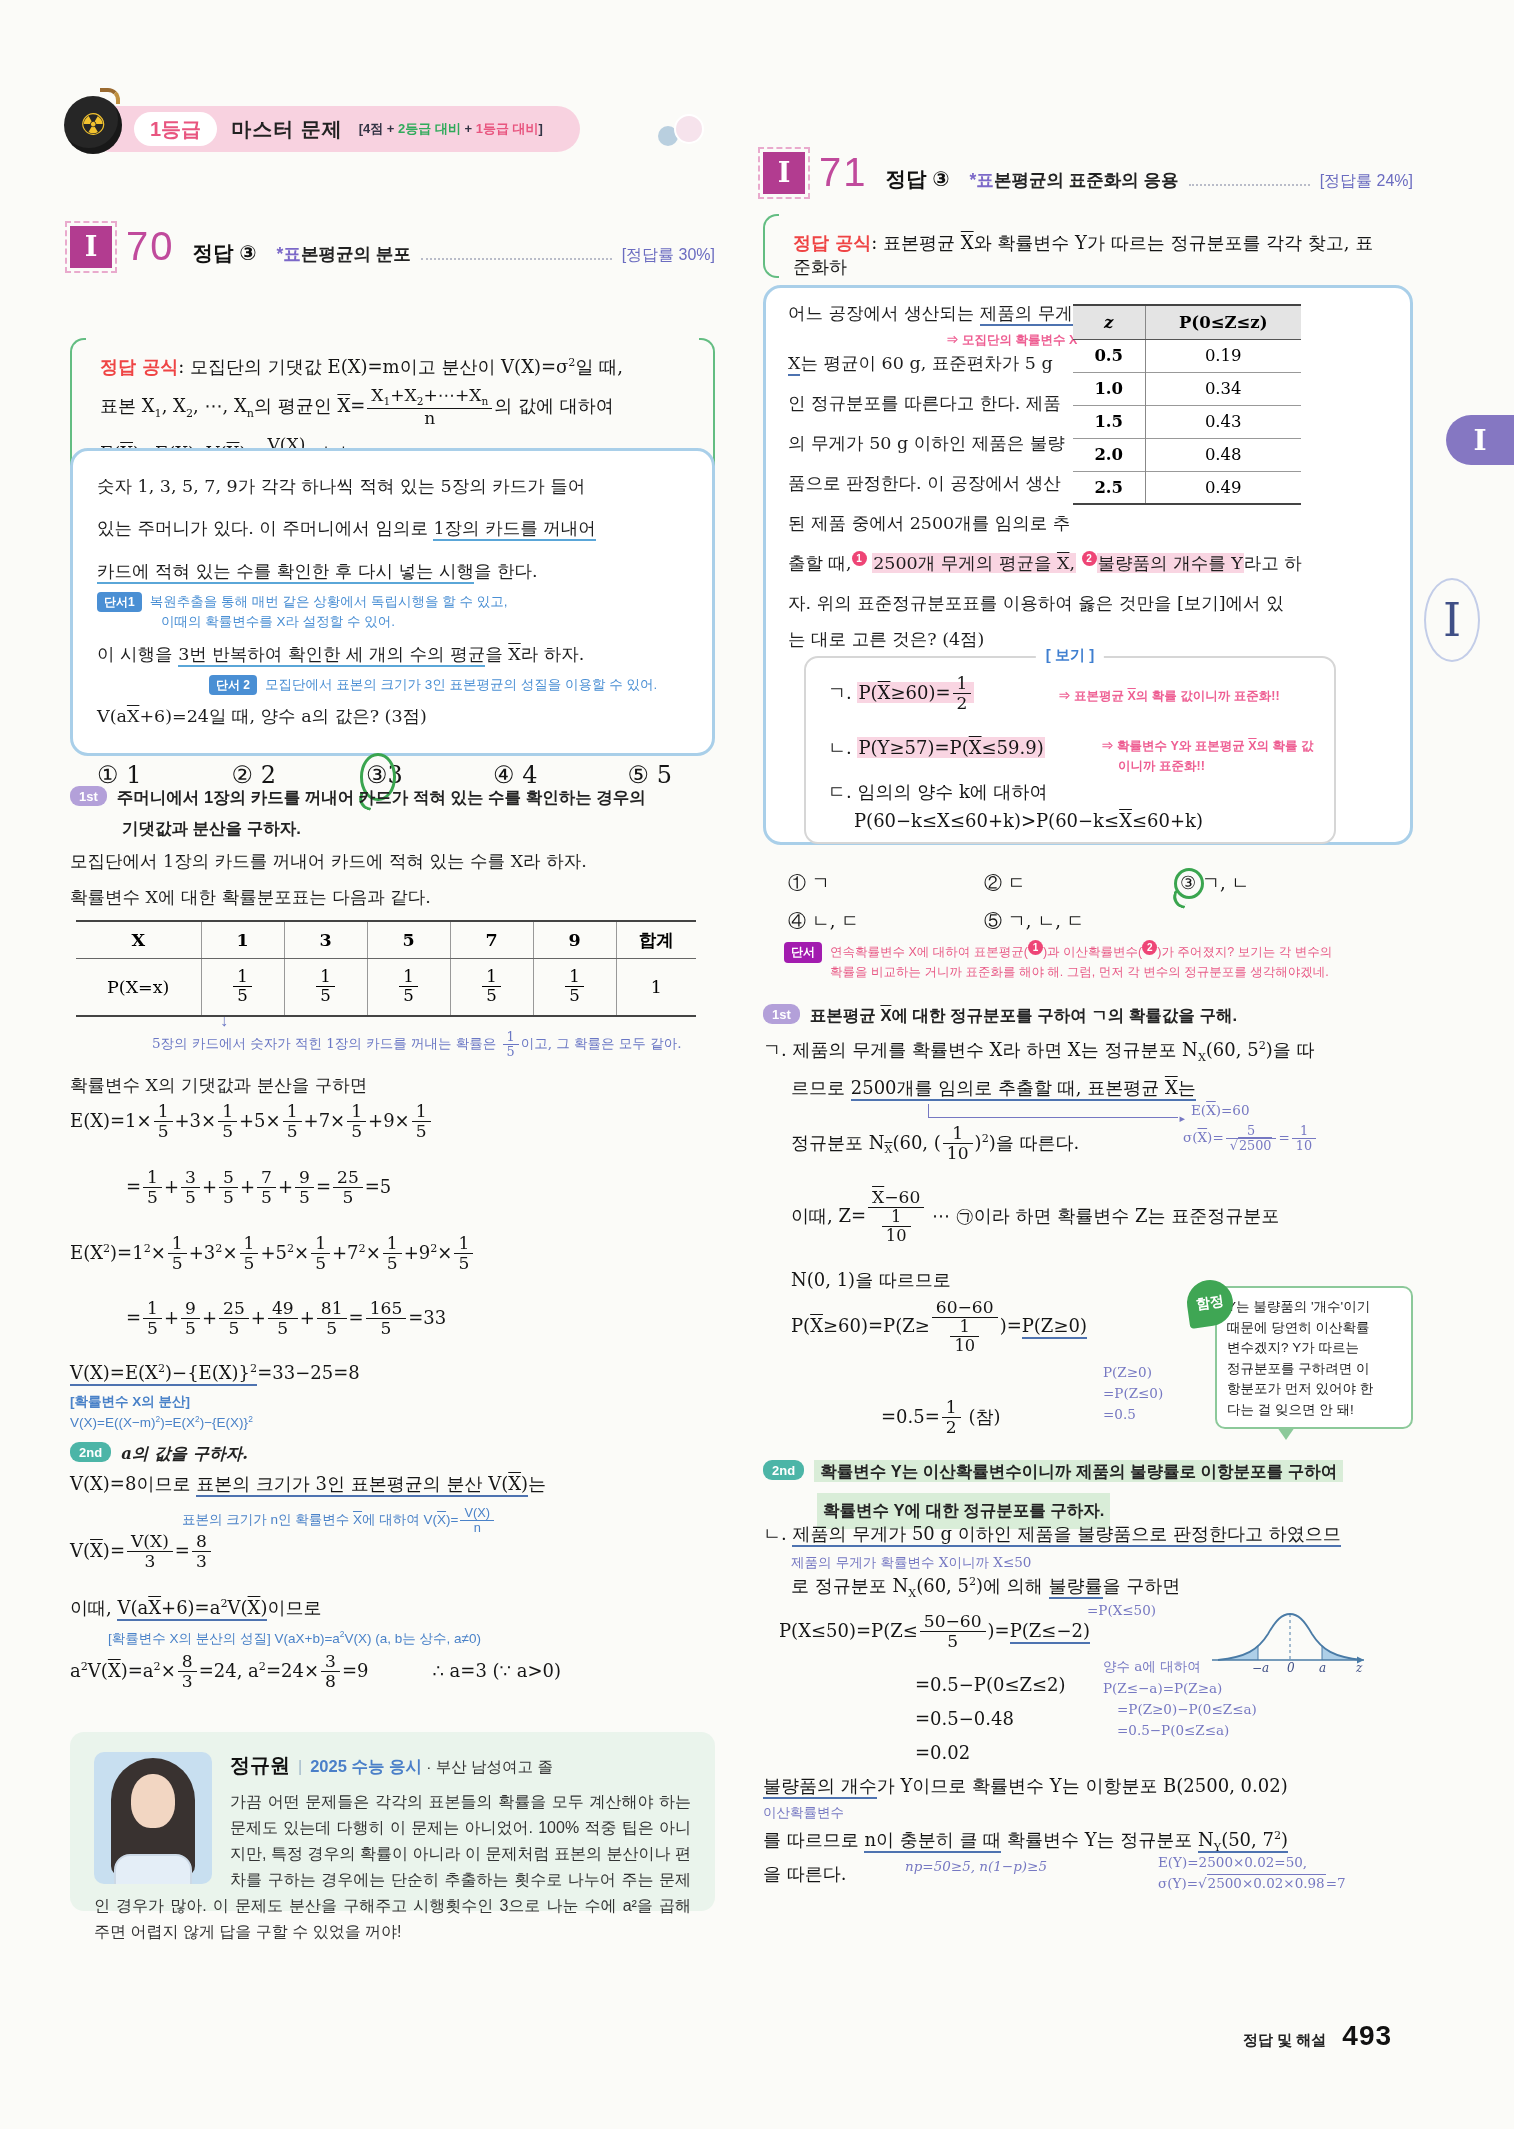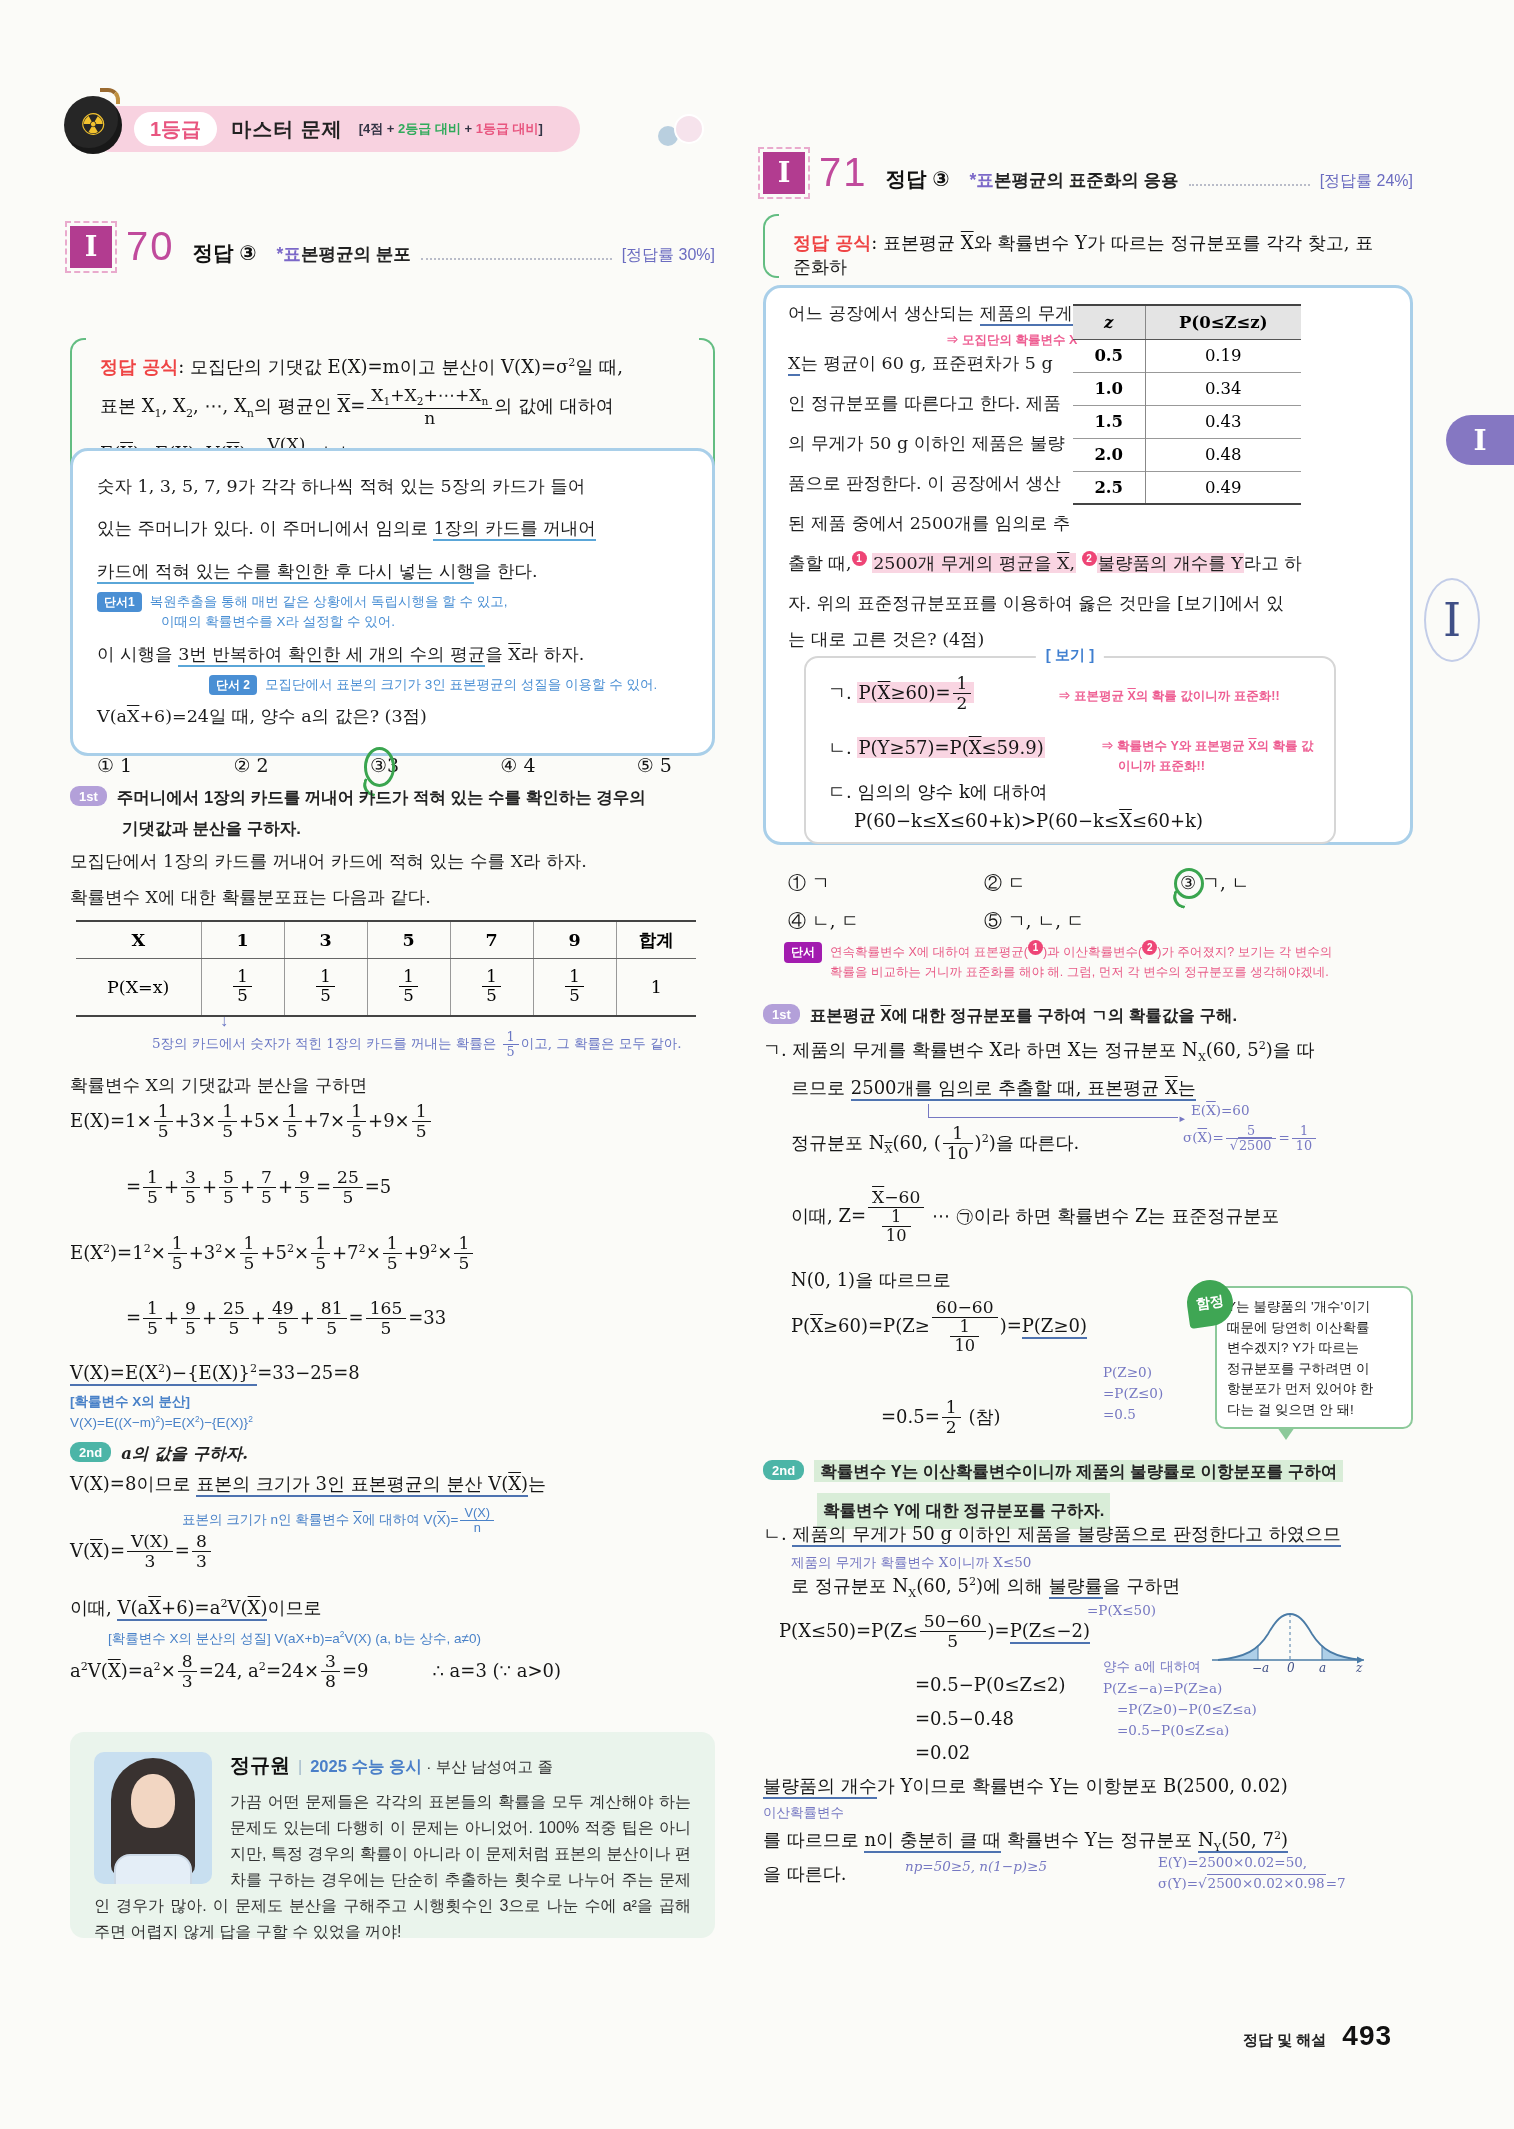--- a/index.html
+++ b/index.html
@@ -49,21 +49,21 @@
   .fxbox .brr{right:0;border-left:none;border-radius:0 14px 14px 0}
   .fxlabel{color:#ef4444;font-weight:bold}
   .fxline{margin:7px 0}
   
   .pbox{border:3.5px solid #a9cfe9;border-radius:18px;background:#fff}
   .pbox70{padding:14px 24px 10px}
   .pline{line-height:2.42;white-space:nowrap}
   .cluetxt{font-size:13.5px;color:#4a8fd4;line-height:1.5;font-family:"Liberation Sans",sans-serif}
   .cbadge{display:inline-block;background:#4a8fd4;color:#fff;font-size:12px;font-weight:bold;border-radius:4px;padding:1px 7px;margin-right:8px;font-family:"Liberation Sans",sans-serif}
   .cbadge.pk{background:#a21caf}
-  .choices70{display:flex;width:575px;justify-content:space-between;margin-top:14px;font-size:19px}
+  .choices70{display:flex;width:575px;justify-content:space-between;margin-top:20px;font-size:24px}
   .ring{position:relative;display:inline-block}
   .ring::after{content:'';position:absolute;left:-6px;top:-4px;right:-8px;bottom:-6px;border:3px solid #3aa54f;border-radius:50%}
   .ring::before{content:'';position:absolute;left:-8px;bottom:-14px;width:12px;height:12px;border-left:3px solid #3aa54f;border-bottom:3px solid #3aa54f;border-radius:0 0 0 12px;transform:rotate(18deg)}
   
   .stbadge{display:inline-block;border-radius:9px;padding:3px 9px 2px;color:#fff;font:bold 13px "Liberation Sans",sans-serif;margin-right:10px;vertical-align:2px}
   .stbadge.p{background:#b3a0d9}.stbadge.t{background:#4cb5a7}
   .sttitle{font:bold 16.5px "Liberation Sans",sans-serif;color:#222;line-height:1.9}
   .note{color:#4a82c8;font-size:13.5px;font-family:"Liberation Sans",sans-serif;line-height:1.5}
   .vnote{color:#7678c2;font-size:13.5px;font-family:"DejaVu Serif",serif;line-height:1.55}
   .pknote{color:#ee5f93;font-size:12.5px;font-family:"Liberation Sans",sans-serif;font-weight:bold}
@@ -83,21 +83,21 @@
   
   .bogi{position:absolute;border:2px solid #d6d6d6;border-radius:14px;background:#fff}
   .bogilabel{position:absolute;top:-12px;left:50%;transform:translateX(-50%);background:#fff;padding:0 10px;color:#3f7fd0;font-weight:bold;font-size:15px;font-family:"Liberation Sans",sans-serif}
   
   .trap{position:absolute;width:198px;border:2px solid #8cc99a;border-radius:10px;background:#fff;padding:9px 10px 7px;z-index:5}
   .trap .tline{font:13.5px "Liberation Sans",sans-serif;line-height:1.52;color:#222}
   .trapbadge{position:absolute;left:-30px;top:-8px;width:46px;height:46px;border-radius:50% 50% 50% 4px;background:#3fa654;color:#fff;font:bold 14px "Liberation Sans",sans-serif;display:flex;align-items:center;justify-content:center;transform:rotate(-8deg)}
   .trap::after{content:'';position:absolute;bottom:-13px;left:60px;width:0;height:0;border-left:9px solid transparent;border-right:9px solid transparent;border-top:13px solid #8cc99a}
   .ghl{background:#d9edd8;padding:2px 6px}
   
-  .cmbox{background:#eaf4ec;border-radius:14px;padding:20px 24px;height:206px}
+  .cmbox{background:#eaf4ec;border-radius:14px;padding:20px 24px;height:179px}
   .cmphoto{float:left;width:118px;height:132px;border-radius:10px;background:#c8dff0;position:relative;overflow:hidden;margin-right:18px}
   .cmphoto .hair{position:absolute;left:17px;top:6px;width:84px;height:118px;background:#393230;border-radius:42px 42px 10px 10px}
   .cmphoto .face{position:absolute;left:37px;top:22px;width:44px;height:54px;background:#f2d6c2;border-radius:48% 48% 44% 44%}
   .cmphoto .shirt{position:absolute;left:20px;bottom:-8px;width:78px;height:38px;background:#e4eef7;border-radius:16px 16px 0 0;border:2px solid #ccd9e6}
   .cmname{font-size:20px;font-weight:bold;color:#111}
   .cmbar{color:#9fb6c9;margin:0 8px;font-weight:normal}
   .cmmeta1{color:#4a7fc8;font-weight:bold;font-size:16.5px}
   .cmmeta2{color:#333;font-size:15.5px}
   .cmbody{margin-top:10px;font-size:16px;line-height:1.62;color:#333;text-align:justify}
   

